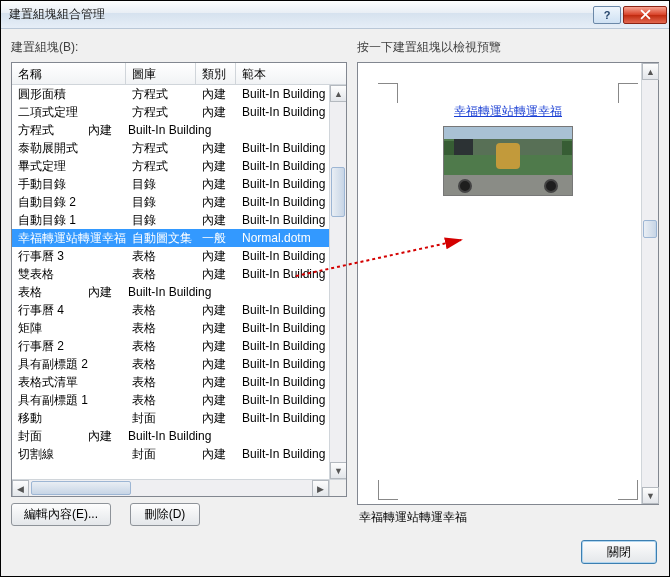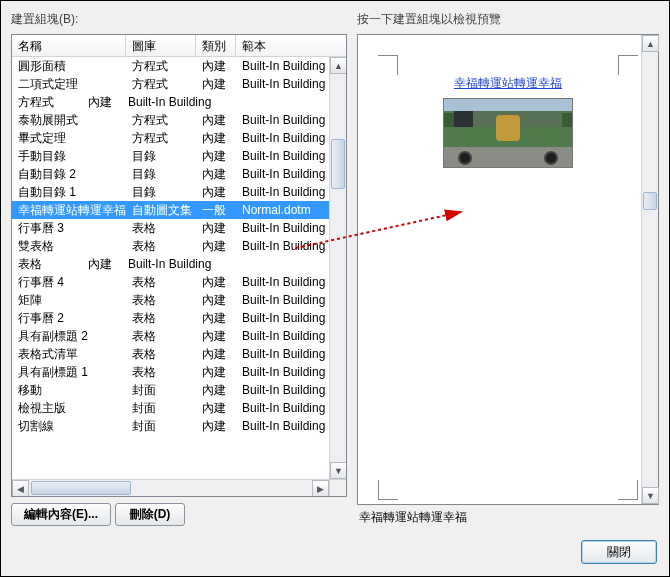--- a/index.html
+++ b/index.html
@@ -200,21 +200,21 @@
     font-size:12px;
   }
   .r-vscroll {
     position:absolute; right:0; top:0; bottom:0; width:17px;
     background:#f0f0f0; border-left:1px solid #d0d5da;
     display:flex; flex-direction:column;
   }
   .r-vscroll .v-track{flex:1; position:relative;}
   .r-vscroll .v-thumb{ top: 140px; height: 18px; }
   .buttons-row {
-    display: flex; gap: 4px; padding: 6px 10px 0 0; font-weight: bold;
+    display: flex; gap: 19px; padding: 6px 10px 0 0;
   }
   .btn {
     height: 23px;
     padding: 0 12px;
     background: linear-gradient(#fdfdfd,#e4e7ea);
     border: 1px solid #8e9399;
     border-radius: 3px;
     font-size: 12px;
     display:flex; align-items:center; justify-content:center;
     cursor:pointer;
@@ -234,20 +234,31 @@
     font-size:12px;
     cursor:pointer;
   }
   .preview-stack { display:flex; flex-direction:column; align-items:center; }
 </style>
 </head>
 <body>
 
 <div class="window">
 
+  <div class="titlebar">
+    <div class="title">建置組塊組合管理</div>
+    <div class="win-btns">
+      <div class="win-btn help">?</div>
+      <div class="win-btn close">
+        <svg viewBox="0 0 10 10">
+            <path d="M1 1 L9 9 M9 1 L1 9" stroke="#fff" stroke-width="1.6"></path>
+          </svg>
+      </div>
+    </div>
+  </div>
 
   <div class="content" style="position:relative;">
 
     <svg class="arrow-line" viewBox="0 0 180 50">
       <defs>
         <marker id="ah" markerWidth="10" markerHeight="10" refX="8" refY="3" orient="auto">
           <path d="M0,0 L0,6 L9,3 z" fill="#d40000"></path>
         </marker>
       </defs>
       <line x1="5" y1="42" x2="170" y2="6" stroke="#d40000" stroke-width="2" stroke-dasharray="3,3" marker-end="url(#ah)"></line>
@@ -371,21 +382,20 @@
                 <div class="cell col-cat">內建</div>
                 <div class="cell col-tpl">Built-In Building</div>
               </div>
               <div class="row">
                 <div class="cell col-name">移動</div>
                 <div class="cell col-gallery">封面</div>
                 <div class="cell col-cat">內建</div>
                 <div class="cell col-tpl">Built-In Building</div>
               </div>
               <div class="row">
-                <div class="cell col-name">檢視主版</div>
                 <div class="cell col-gallery">封面</div>
                 <div class="cell col-cat">內建</div>
                 <div class="cell col-tpl">Built-In Building</div>
               </div>
               <div class="row">
                 <div class="cell col-name">切割線</div>
                 <div class="cell col-gallery">封面</div>
                 <div class="cell col-cat">內建</div>
                 <div class="cell col-tpl">Built-In Building</div>
               </div>

